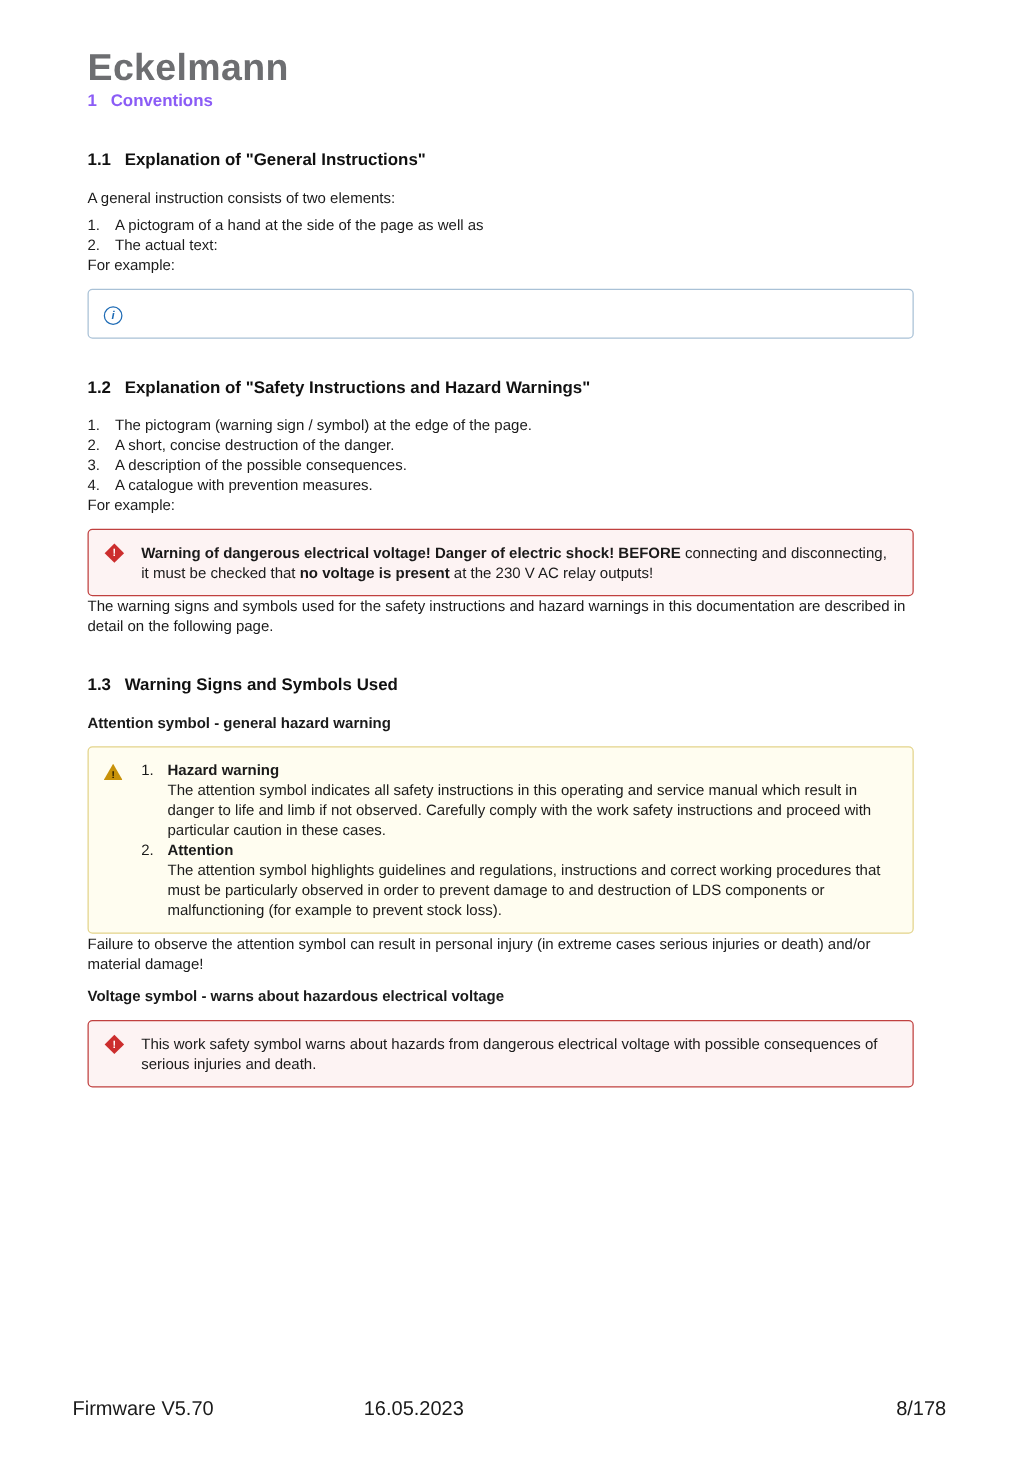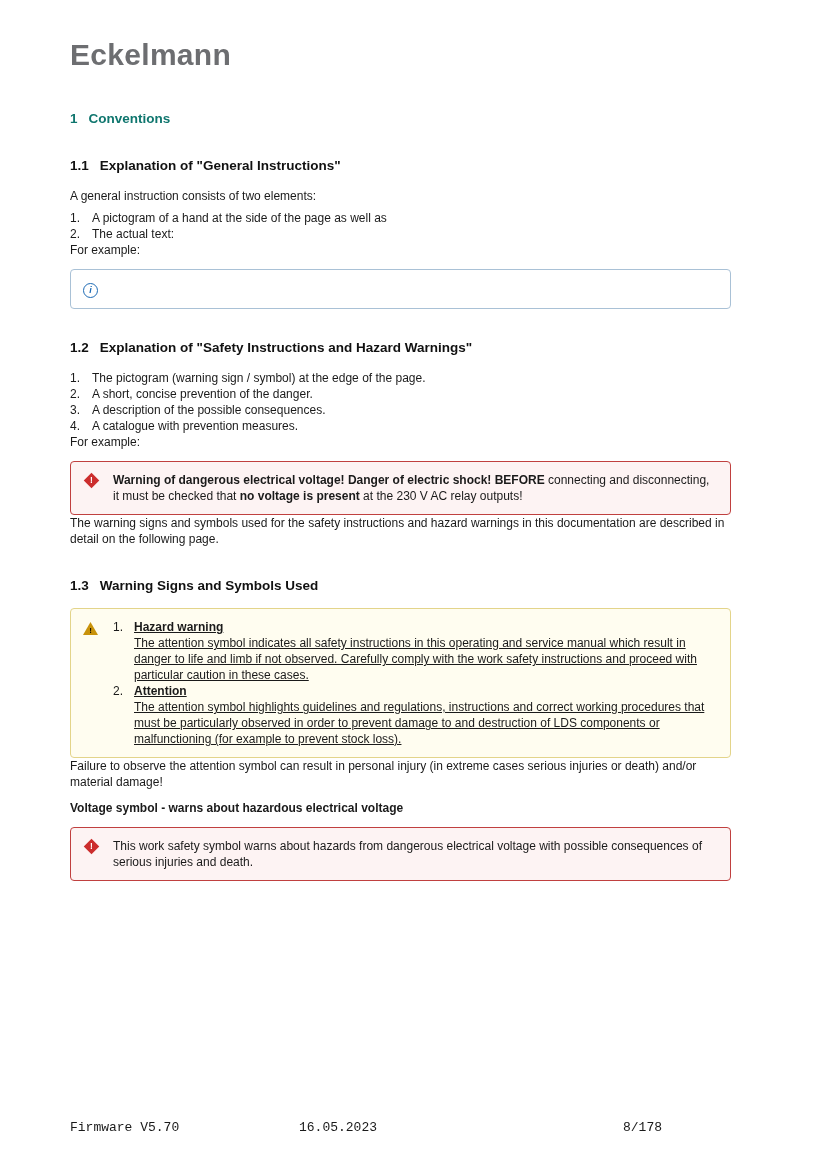--- a/index.html
+++ b/index.html
@@ -9,21 +9,21 @@
     font-family:"Liberation Sans","DejaVu Sans",sans-serif;
     font-size:12px; line-height:16px; color:#1a1a1a;
   }
   .content { padding:38px 96px 0 70px; }
 
   .logo {
     font-size:30px; line-height:34px; font-weight:700;
     color:#6d6e71; letter-spacing:0.3px;
   }
 
-  h1.doc-title { margin-top:38px; font-size:13.5px; line-height:17px; font-weight:700; color:#0f766e; }
+  h1.doc-title { font-size:13.5px; line-height:17px; font-weight:700; color:#8b5cf6; }
   h2.sec-title { margin-top:30px; margin-bottom:14px; font-size:13.5px; line-height:17px; font-weight:700; color:#111; }
   .hnum { display:inline-block; margin-right:11px; }
 
   p.body { }
   p.bold-line { margin-top:10px; font-weight:700; }
 
   .olist { margin-top:6px; }
   .olist .row { display:flex; }
   .olist .n { flex:0 0 22px; }
   .olist .t { flex:1; }
@@ -61,30 +61,30 @@
     clip-path:polygon(50% 0, 100% 100%, 0 100%);
     margin-top:2px;
   }
   .triangle-icon span {
     display:block; color:#1a1200; font-size:8px; font-weight:700;
     text-align:center; line-height:17px;
   }
 
   .att-list .row { display:flex; }
   .att-list .n { flex:0 0 21px; }
-  .att-list .t { flex:1;text-decoration:underline; }
+  .att-list .t { flex:1; }
   .att-list .t b { display:block; }
 
   .footer {
-    position:absolute; left:70px; right:70px; bottom:33px;
-    display:flex; font-size:13px; color:#1a1a1a;font-family:Liberation Mono, monospace;
+    position:absolute; left:58px; right:70px; bottom:33px;
+    display:flex; font-size:16px; color:#1a1a1a;
   }
   .footer .f-left   { flex:1; text-align:left; }
   .footer .f-center { flex:1; text-align:left; }
-  .footer .f-right  { flex:1; text-align:center; }
+  .footer .f-right  { flex:1; text-align:right; }
 </style>
 </head>
 <body>
 
 <div class="content">
 
   <div class="logo">Eckelmann</div>
 
   <h1 class="doc-title"><span class="hnum">1</span><span>Conventions</span></h1>
 
@@ -116,21 +116,21 @@
   <h2 class="sec-title"><span class="hnum">1.2</span><span>Explanation of "Safety Instructions and Hazard Warnings"</span></h2>
 
 
   <div class="olist">
     <div class="row">
       <span class="n">1.</span>
       <span class="t">The pictogram (warning sign / symbol) at the edge of the page.</span>
     </div>
     <div class="row">
       <span class="n">2.</span>
-      <span class="t">A short, concise prevention of the danger.</span>
+      <span class="t">A short, concise destruction of the danger.</span>
     </div>
     <div class="row">
       <span class="n">3.</span>
       <span class="t">A description of the possible consequences.</span>
     </div>
     <div class="row">
       <span class="n">4.</span>
       <span class="t">A catalogue with prevention measures.</span>
     </div>
   </div>
@@ -143,20 +143,21 @@
           <span>!</span>
         </span>
     </div>
     <div class="text-col"><b>Warning of dangerous electrical voltage! Danger of electric shock! BEFORE</b><span> connecting and disconnecting, it must be checked that </span><b>no voltage is present</b><span> at the 230 V AC relay outputs!</span></div>
   </div>
 
   <p class="body">The warning signs and symbols used for the safety instructions and hazard warnings in this documentation are described in detail on the following page.</p>
 
   <h2 class="sec-title"><span class="hnum">1.3</span><span>Warning Signs and Symbols Used</span></h2>
 
+  <p class="bold-line" style="margin-top:0;">Attention symbol - general hazard warning</p>
 
   <div class="box box-note">
     <div class="icon-col">
       <span class="triangle-icon">
           <span>!</span>
         </span>
     </div>
     <div class="text-col att-list">
       <div class="row">
         <span class="n">1.</span>

